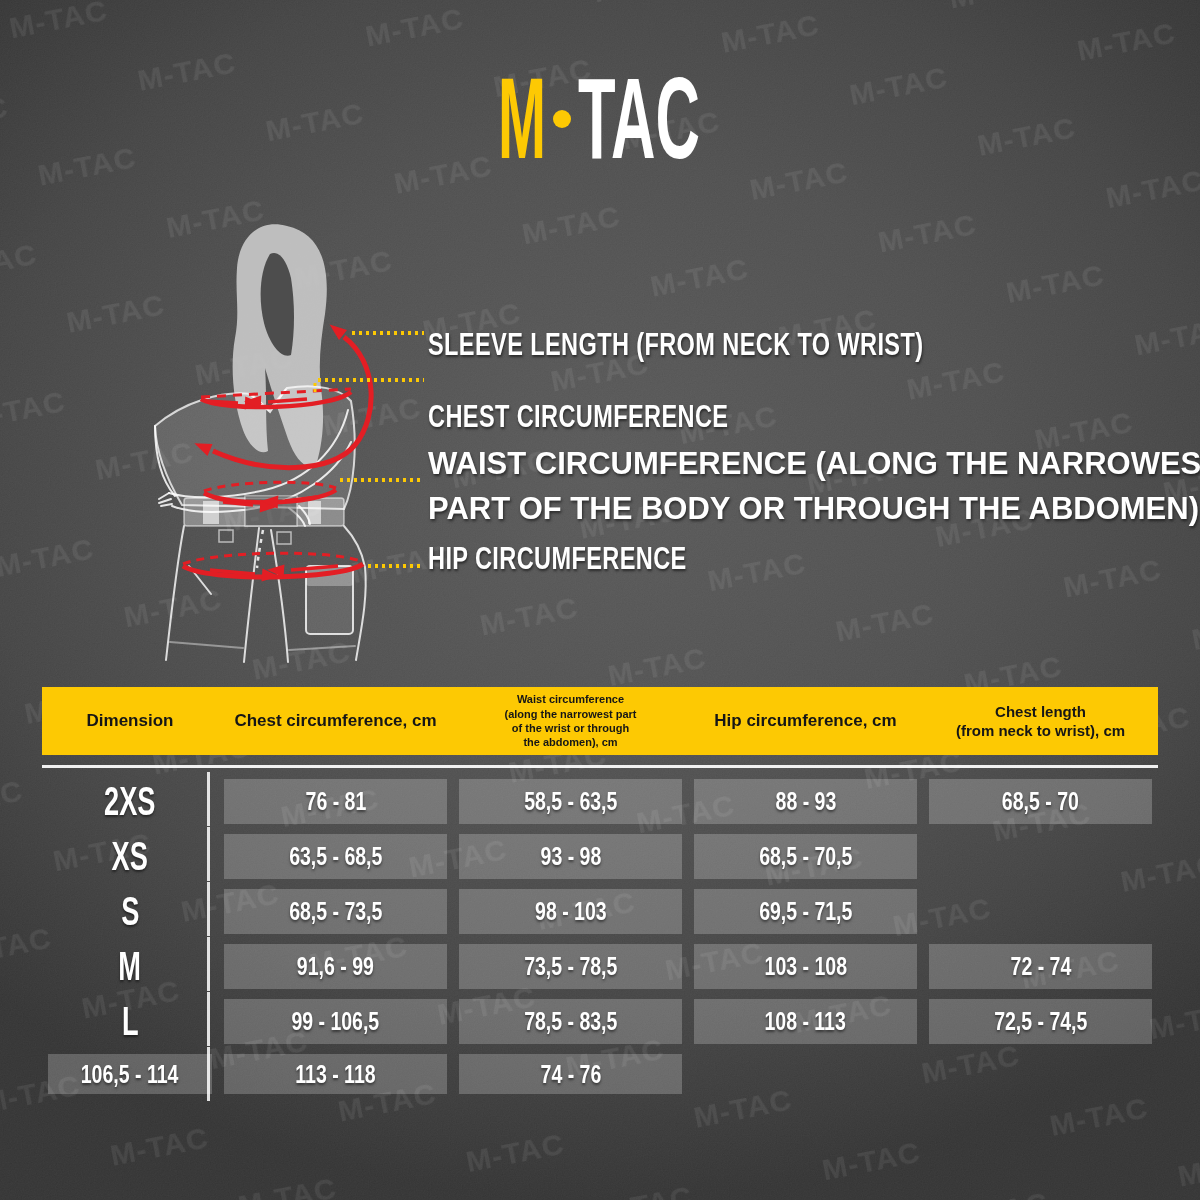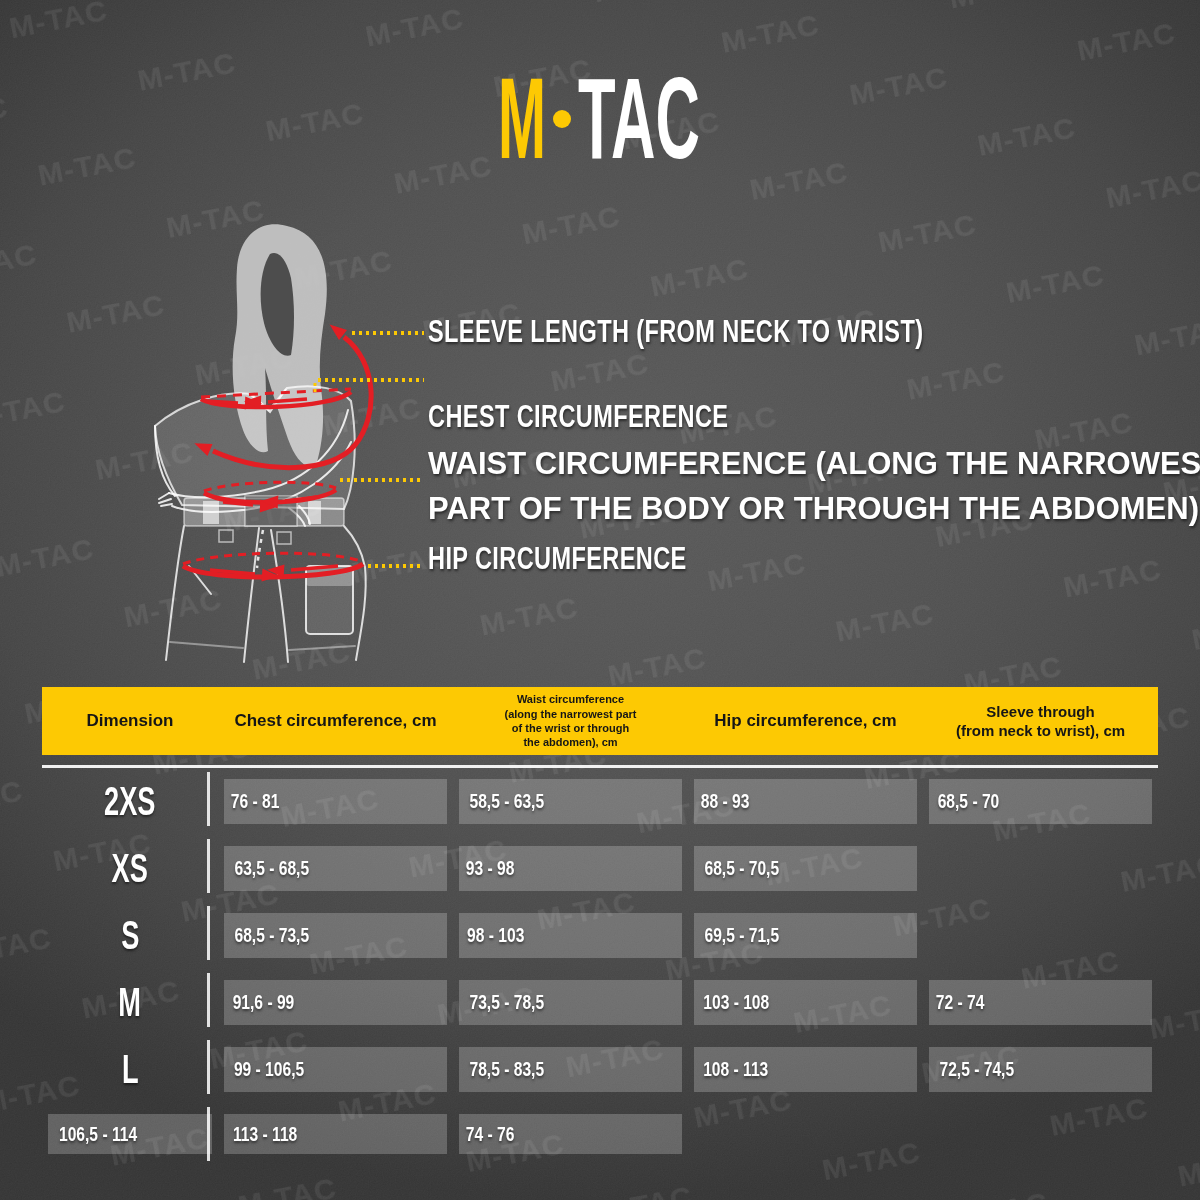--- a/index.html
+++ b/index.html
@@ -15,40 +15,40 @@
   #logo{position:absolute;left:496px;top:72px;}
   .logo-m{fill:#FDC903;font-family:"Liberation Sans",sans-serif;font-weight:bold;font-size:115px;}
   .logo-tac{fill:#ffffff;font-family:"Liberation Sans",sans-serif;font-weight:bold;font-size:115px;}
   .logo-dot{fill:#FDC903;}
   
   #figure{position:absolute;left:55px;top:210px;}
   
   .mlabel{position:absolute;left:428px;color:#fff;font-weight:bold;white-space:nowrap;
           font-size:31px;text-shadow:1px 2px 3px rgba(0,0,0,.55);}
   .mlabel>span{display:inline-block;transform:scaleX(.76);transform-origin:left center;letter-spacing:.5px;}
-  #label-sleeve{top:314px;}
+  #label-sleeve{top:327px;}
   #label-chest{top:359px;margin-top:40px;}
   #label-waist{top:441px;line-height:45px;}
   #label-hip{top:541px;}
   
   #thead{position:absolute;left:42px;top:687px;width:1116px;height:68px;background:#FDC903;
          display:grid;grid-template-columns:176px repeat(4,235px);align-items:center;}
   .th{text-align:center;color:#161616;font-weight:bold;}
   .th-dimension,.th-chest,.th-hip{font-size:17px;}
   .th-waist{font-size:11px;line-height:1.3;}
   .th-sleeve{font-size:15px;line-height:1.3;}
   #hline{position:absolute;left:42px;top:765px;width:1116px;height:3px;background:rgba(255,255,255,.92);}
-  #tbody{position:absolute;left:42px;top:779px;width:1116px;display:flex;flex-direction:column;gap:27px;}
+  #tbody{position:absolute;left:42px;top:779px;width:1116px;display:flex;flex-direction:column;gap:15px;}
   .row{position:relative;height:40px;display:grid;grid-template-columns:176px repeat(4,235px);}
   .dim{display:flex;align-items:center;justify-content:center;color:#fff;font-weight:bold;
        font-size:40px;text-shadow:0 2px 3px rgba(0,0,0,.5);}
   .dim>span{display:inline-block;transform:scaleX(.68);}
   .vdiv{position:absolute;left:165px;top:-7px;width:2.5px;height:54px;background:rgba(255,255,255,.85);}
-  .cell{margin:0 6px;background:rgba(255,255,255,.22);display:flex;align-items:center;justify-content:flex-start;
-        color:#fff;font-weight:bold;font-size:20px;text-shadow:0 2px 3px rgba(0,0,0,.5);}
+  .cell{margin:0 6px;background:rgba(255,255,255,.22);display:flex;align-items:center;justify-content:center;
+        color:#fff;font-weight:bold;font-size:25px;text-shadow:0 2px 3px rgba(0,0,0,.5);}
   .cell>span{display:inline-block;transform:scaleX(.78);}
 </style>
 </head>
 <body>
 
 <div id="stage">
 
   <svg id="bg" xmlns="http://www.w3.org/2000/svg">
     <defs>
       <pattern id="wm" width="232" height="150" patternUnits="userSpaceOnUse" patternTransform="rotate(-11)">
@@ -181,21 +181,21 @@
       <div class="th th-waist">
         <div>Waist circumference</div>
         <div>(along the narrowest part</div>
         <div>of the wrist or through</div>
         <div>the abdomen), cm</div>
       </div>
       <div class="th th-hip">
         <div>Hip circumference, cm</div>
       </div>
       <div class="th th-sleeve">
-        <div>Sleeve through</div>
+        <div>Chest length</div>
         <div>(from neck to wrist), cm</div>
       </div>
     </div>
   <div id="hline"></div>
   <div id="tbody">
       <div class="row">
         <div class="dim">
           <span>2XS</span>
         </div>
         <div class="vdiv"></div>

